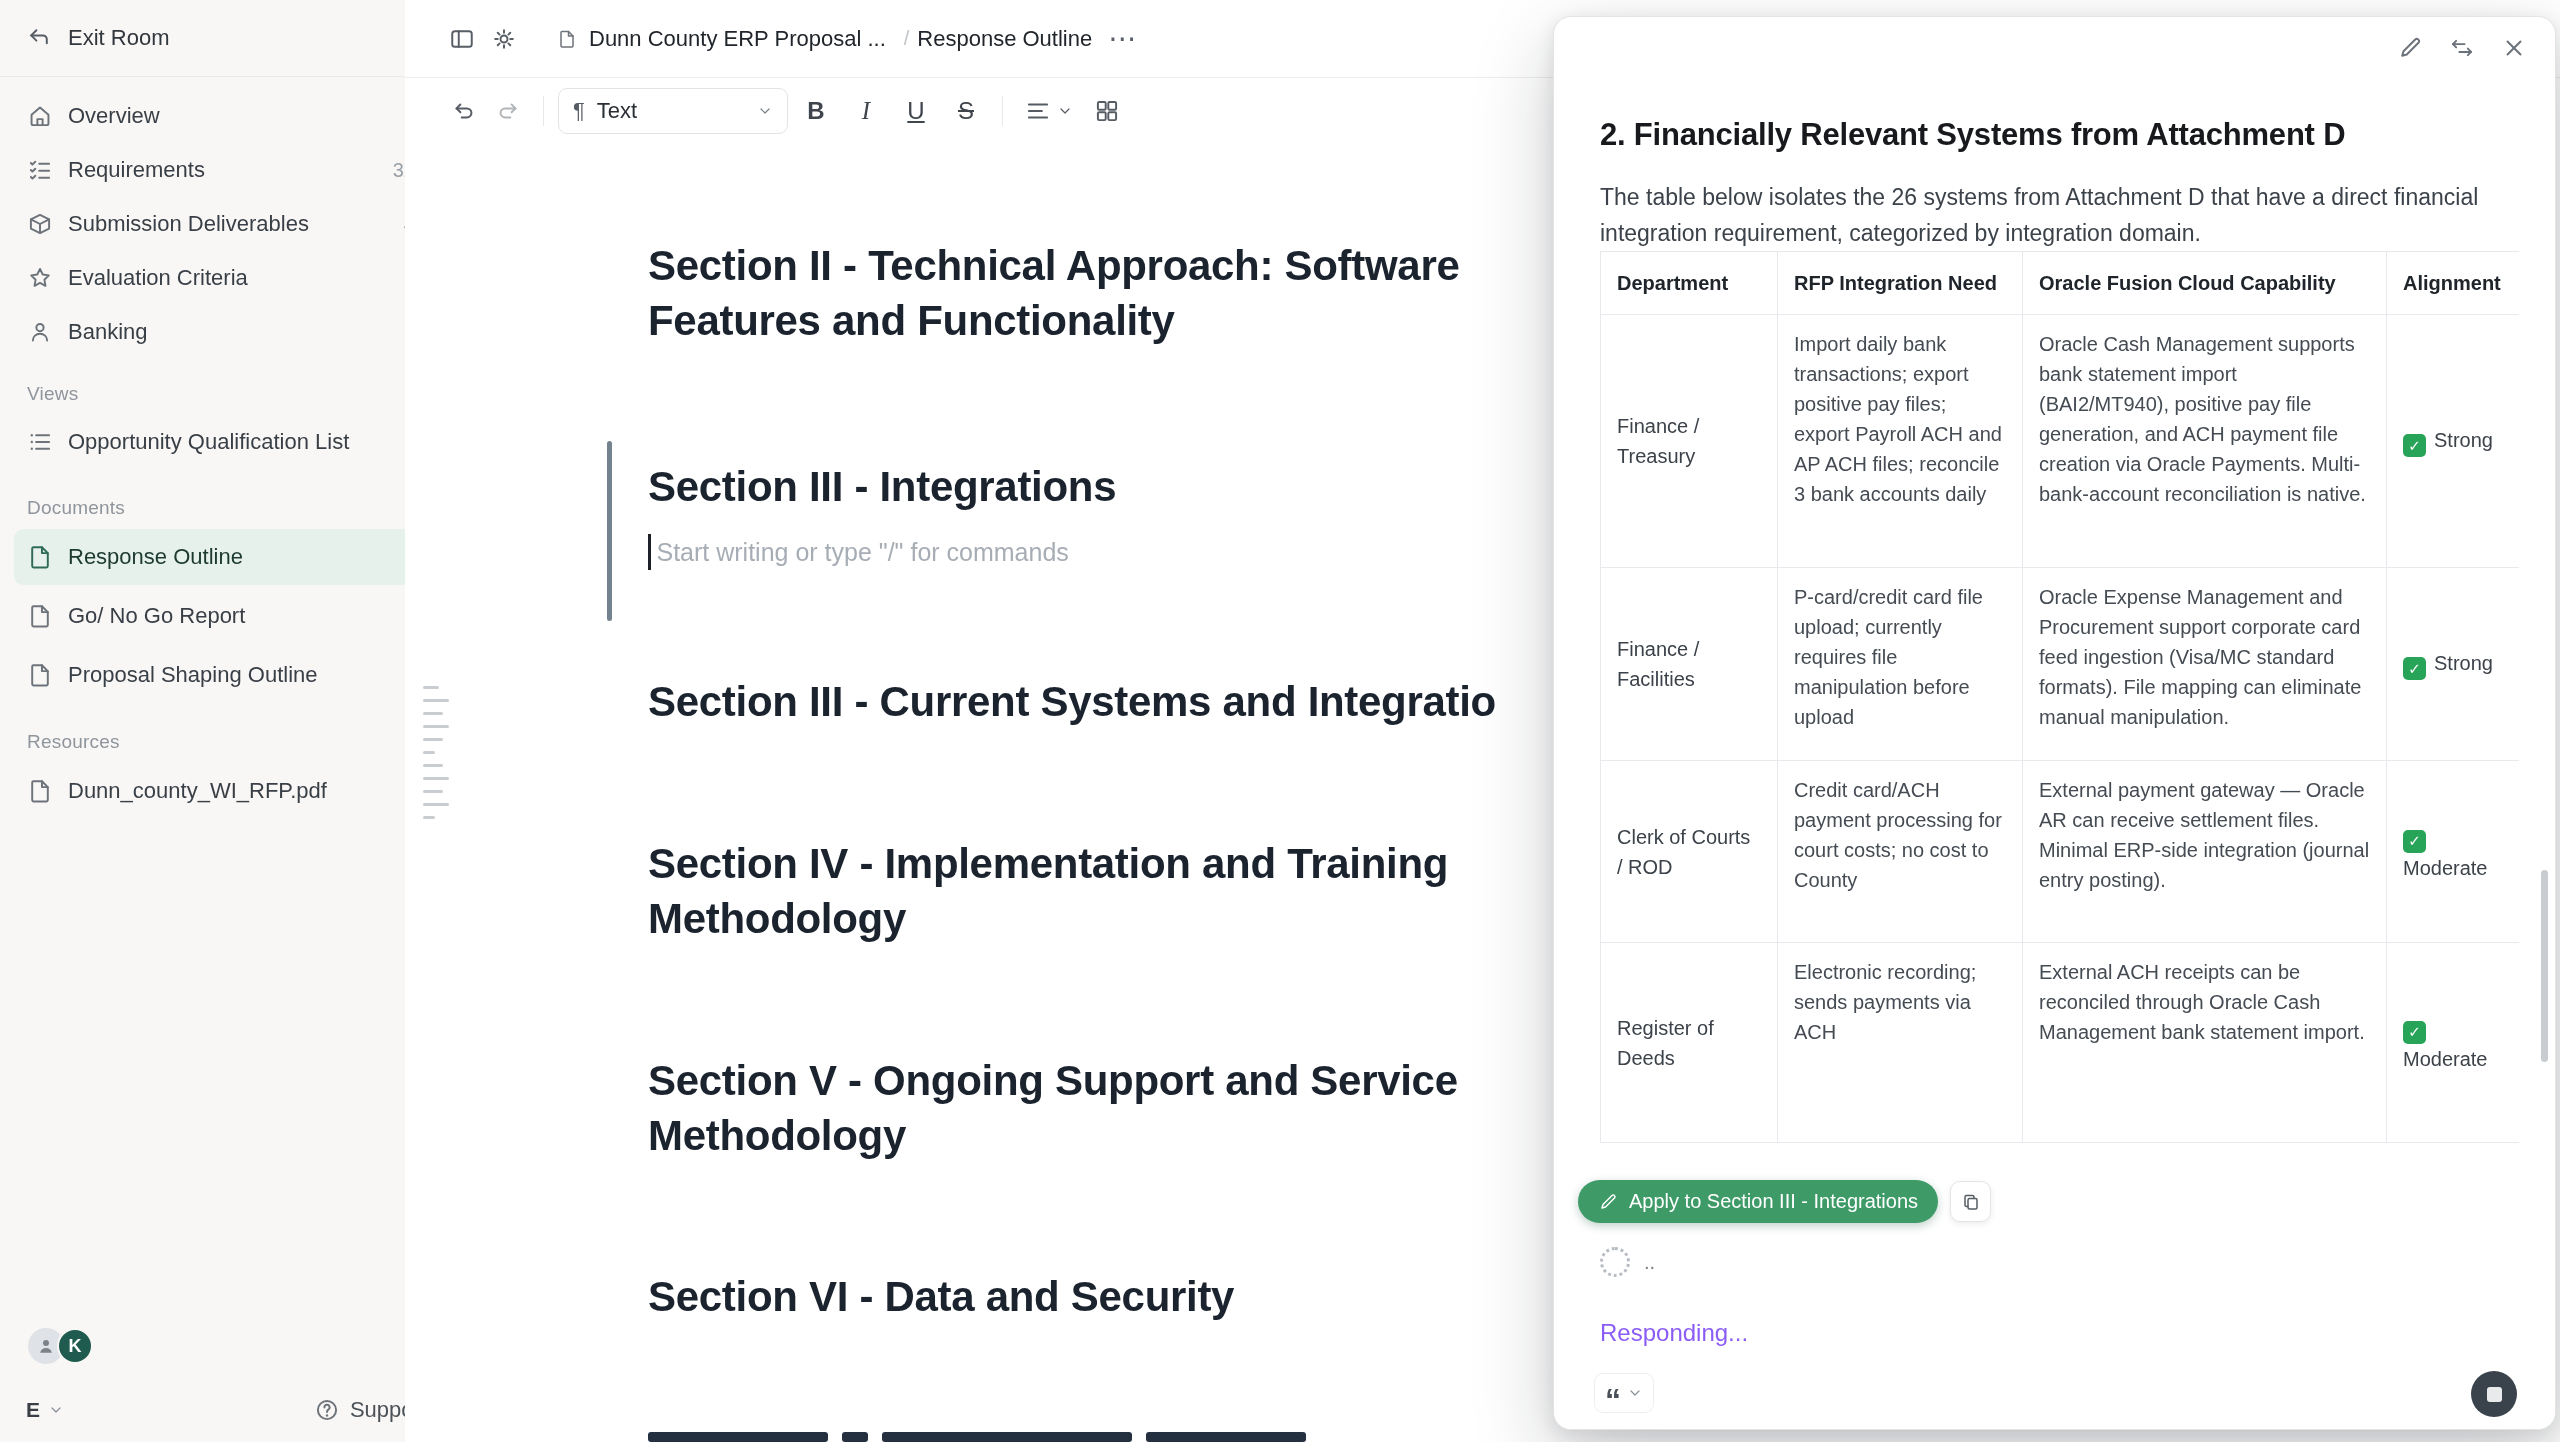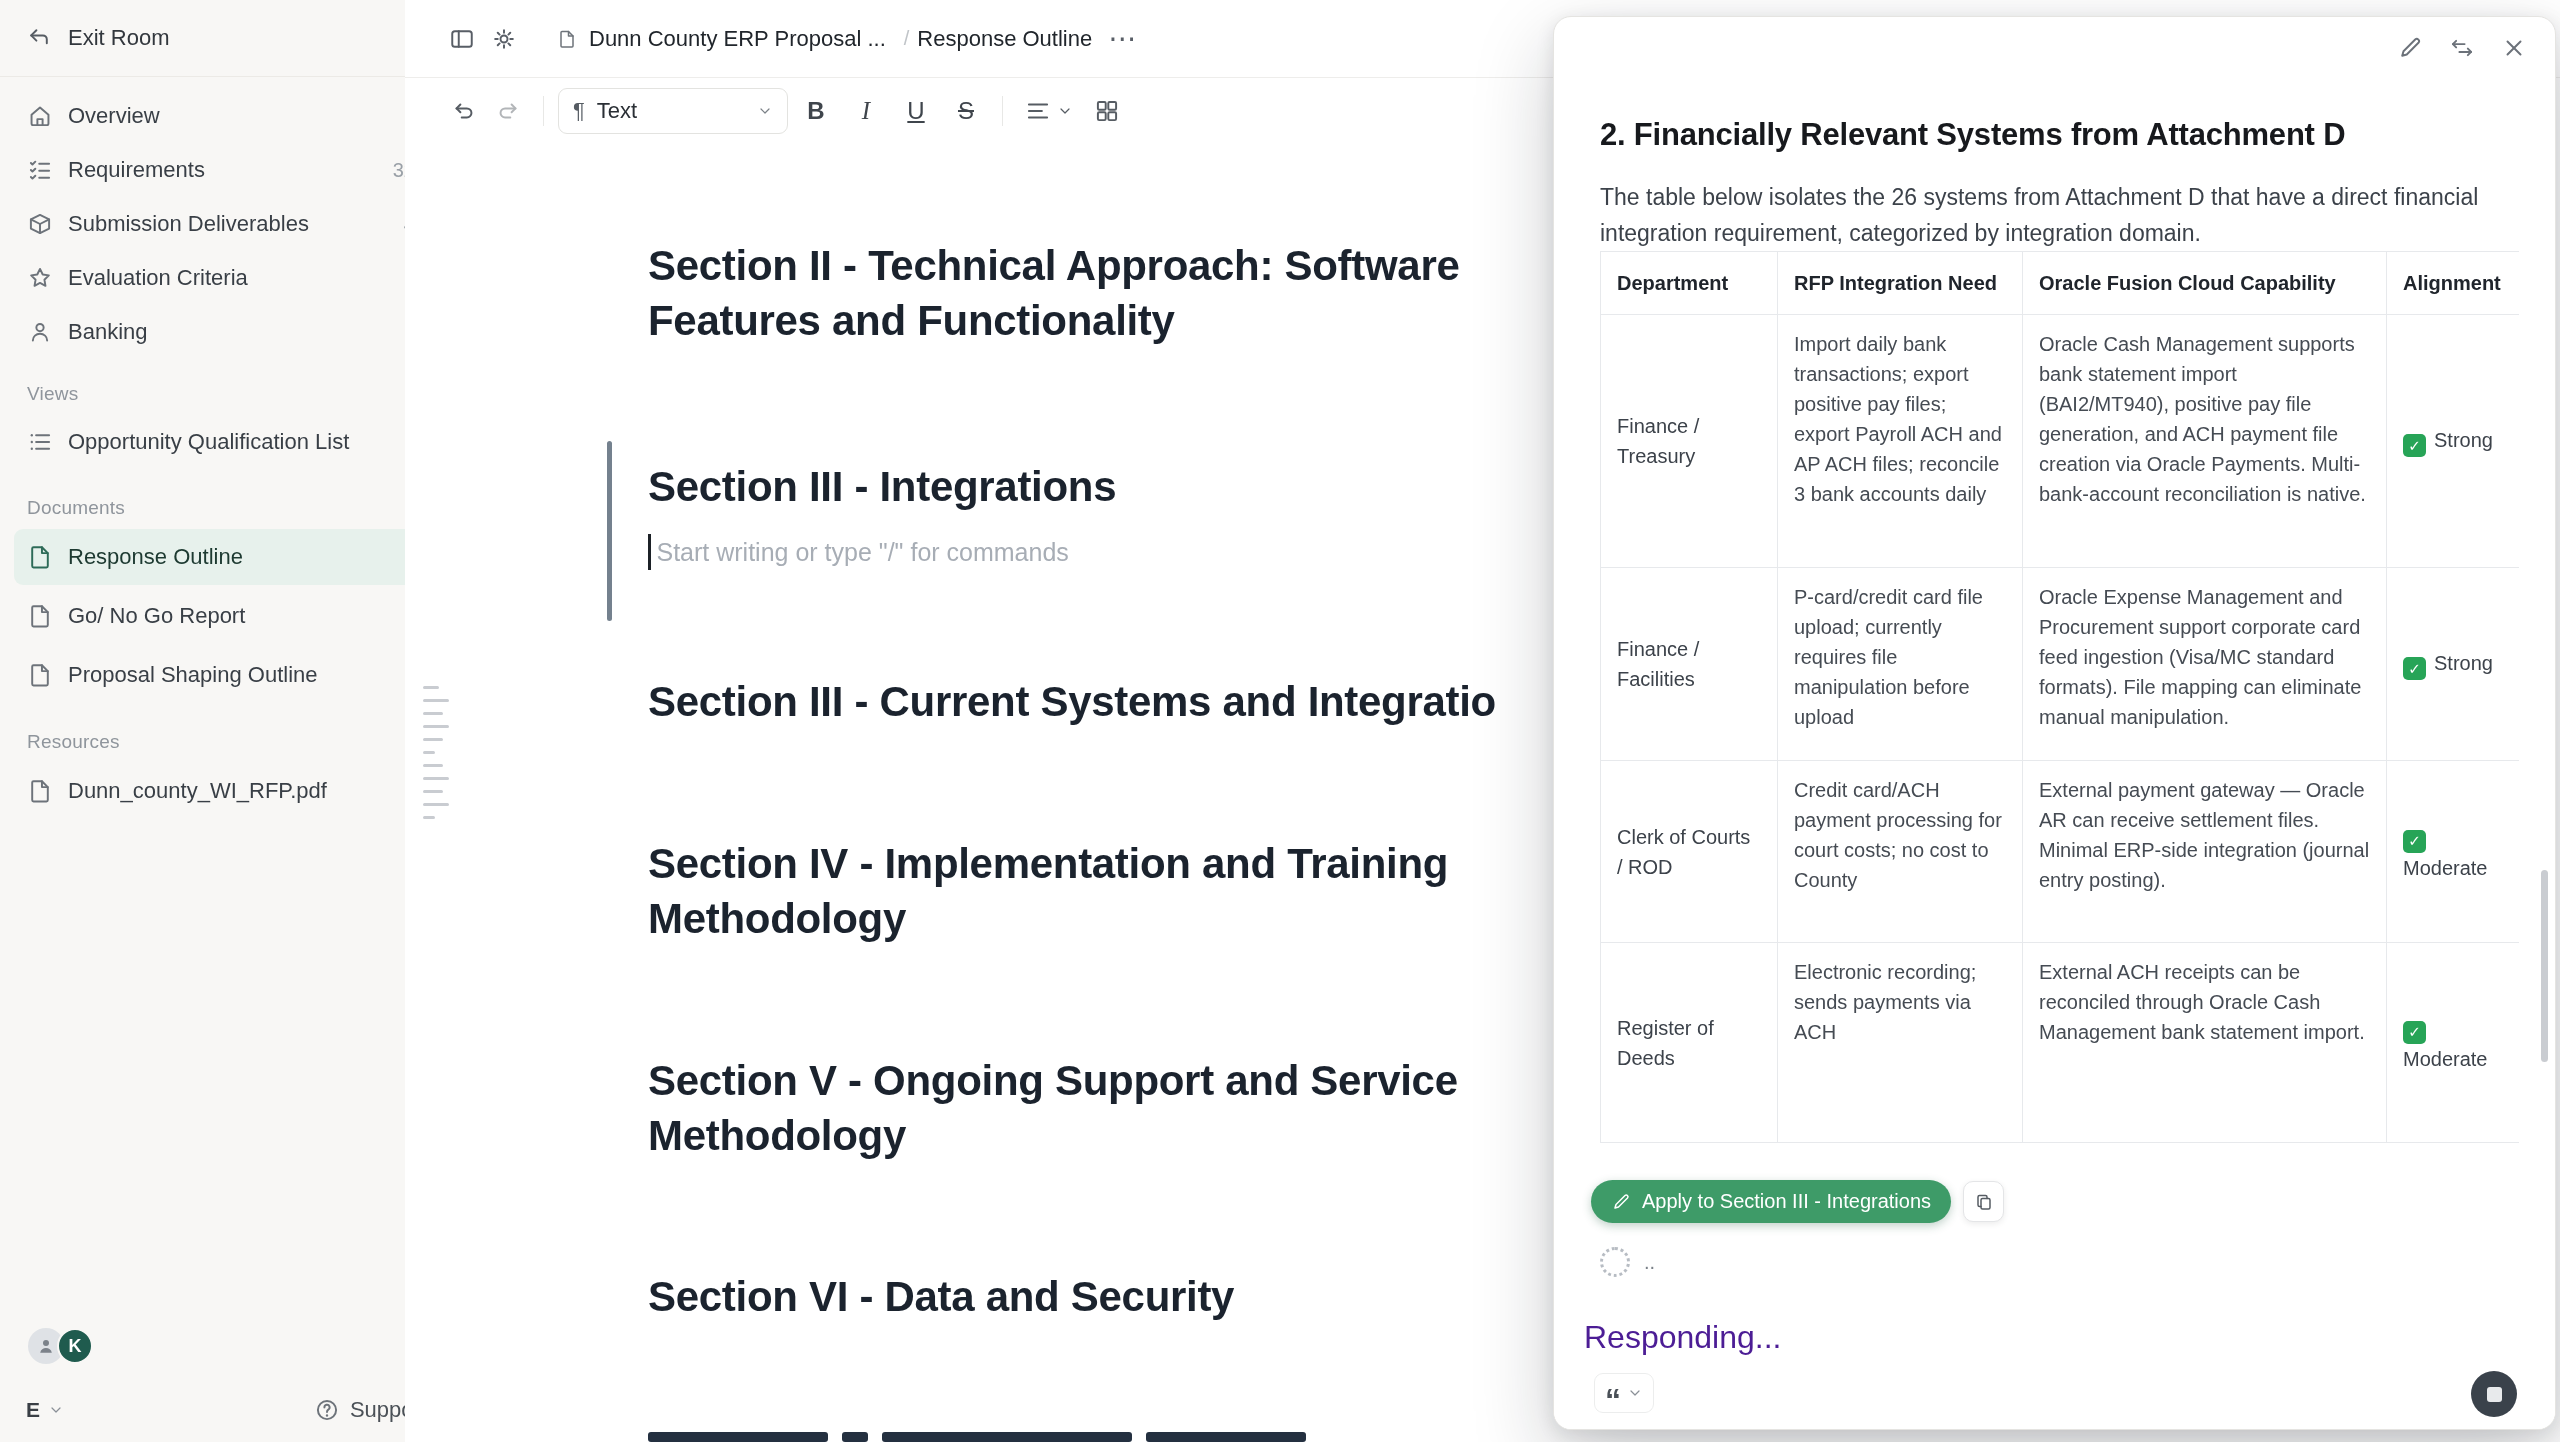--- a/index.html
+++ b/index.html
@@ -76,29 +76,29 @@
   .icon-btn{width:42px;height:42px;border-radius:9px;display:flex;align-items:center;justify-content:center;color:#6c727a;background:none;border:none;cursor:pointer}
   .p-body{position:absolute;left:46px;right:36px;top:100px;bottom:212px;overflow:hidden}
   .p-h2{font-size:31px;font-weight:700;color:#17191d;letter-spacing:-.2px}
   .p-intro{margin-top:26px;font-size:23px;line-height:36px;color:#3c424a}
   .p-h3{margin-top:60px;font-size:26px;font-weight:700;color:#17191d}
   table.sys{border-collapse:collapse;width:100%;table-layout:fixed}
   .sys th,.sys td{border:1px solid #e7e9ec;text-align:left;font-size:20px;line-height:30px;vertical-align:top;padding:14px 16px;color:#454b53;overflow-wrap:break-word}
   .sys th{font-weight:700;color:#20252c;vertical-align:middle;padding:16px}
   .sys td.mid{vertical-align:middle;color:#3c424a}
   .badge{display:inline-flex;width:23px;height:23px;border-radius:5px;background:#27a457;color:#fff;font-size:15px;font-weight:700;align-items:center;justify-content:center;vertical-align:-4px;margin-right:8px}
-  .apply-row{position:absolute;left:37px;top:1163px;display:flex;gap:12px;align-items:center;z-index:7}
+  .apply-row{position:absolute;left:24px;top:1163px;display:flex;gap:12px;align-items:center;z-index:7}
   .apply-btn{height:43px;display:flex;align-items:center;gap:11px;padding:0 20px;border-radius:22px;background:#3e9b68;color:#fff;font-size:20px;font-weight:500;border:none;box-shadow:0 3px 10px rgba(30,90,60,.28);cursor:pointer;white-space:nowrap}
   .apply-btn .ic{color:#fff}
   .copy-btn{width:41px;height:41px;border-radius:10px;background:#fff;border:1px solid #e4e5e7;box-shadow:0 2px 6px rgba(0,0,0,.08);display:flex;align-items:center;justify-content:center;color:#565c63;cursor:pointer}
   .p-footer{position:absolute;left:0;right:0;bottom:0;height:212px;background:#fff;z-index:5}
   .spin-row{position:absolute;left:46px;top:30px;display:flex;align-items:center;gap:14px;color:#7a8088;font-size:20px}
   .spinner{width:30px;height:30px;border-radius:50%;border:3px dotted #b7bcc3;animation:rot 1.4s linear infinite}
   @keyframes rot{to{transform:rotate(360deg)}}
-  .responding{position:absolute;left:30px;top:102px;font-size:32px;color:#4c1d95}
+  .responding{position:absolute;left:46px;top:102px;font-size:24px;color:#8b5cf6}
   .quote-btn{position:absolute;left:40px;bottom:16px;height:40px;display:flex;align-items:center;gap:6px;padding:0 10px;border:1px solid #eceded;border-radius:9px;background:#fff;color:#4a5057;cursor:pointer}
   .quote-glyph{font-size:32px;font-weight:700;line-height:0;position:relative;top:7px}
   .quote-btn .ic{color:#8a9097}
   .send-btn{position:absolute;right:38px;bottom:12px;width:46px;height:46px;border-radius:50%;background:#3a424b;display:flex;align-items:center;justify-content:center;border:none;cursor:pointer}
   .stop-sq{width:15px;height:15px;border-radius:3px;background:#e8eaec}
   .p-scrollbar{position:absolute;right:7px;top:853px;width:7px;height:192px;border-radius:4px;background:#c9ccd1;cursor:pointer}
 </style>
 </head>
 <body>
 

